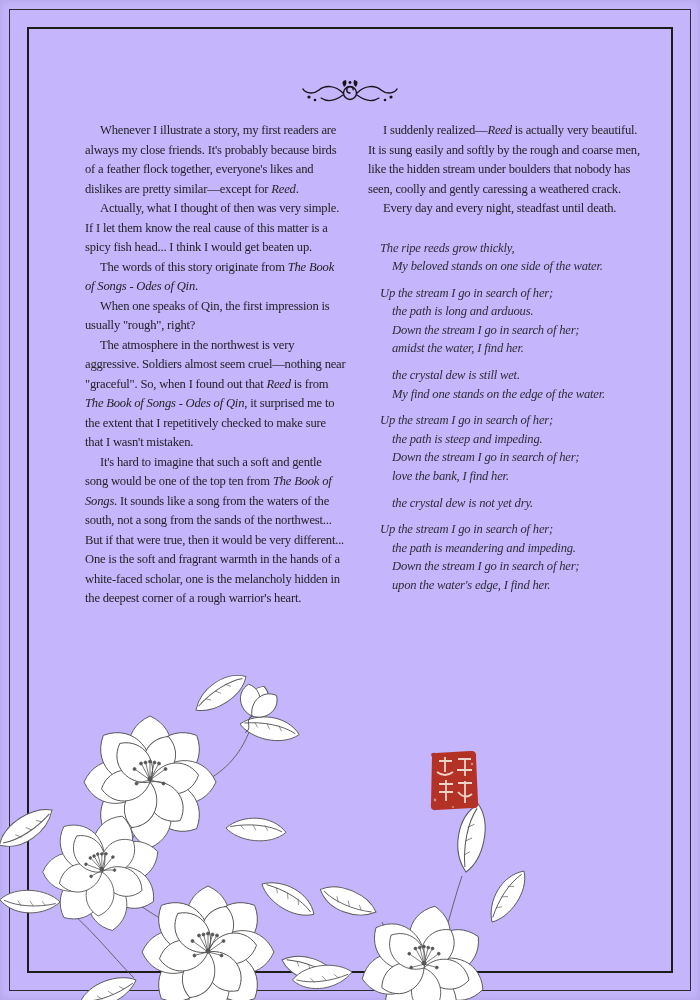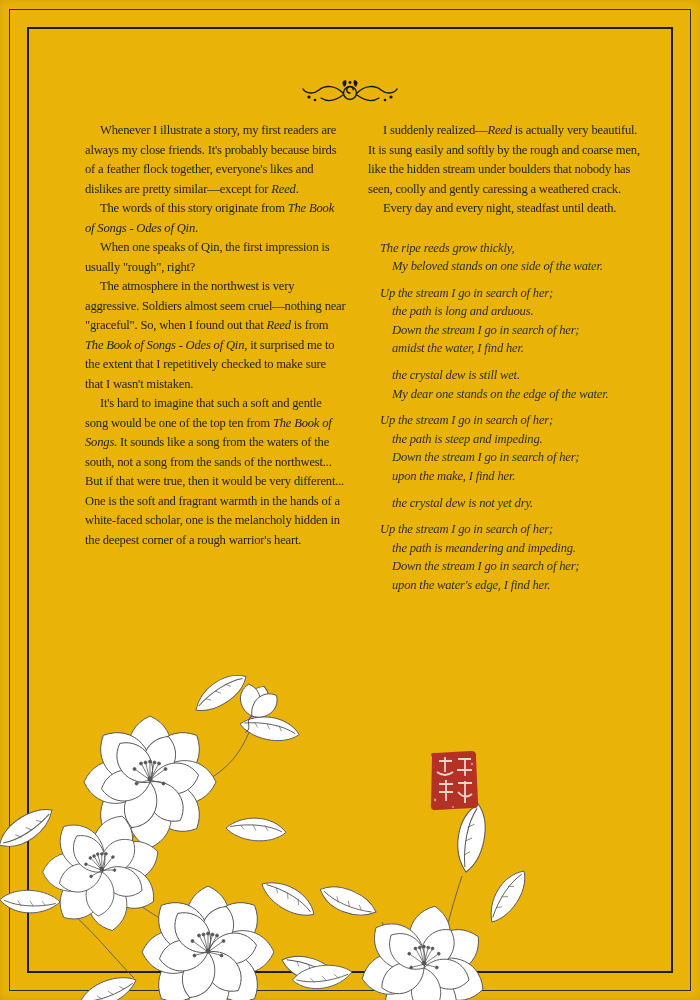--- a/index.html
+++ b/index.html
@@ -5,21 +5,21 @@
   * { box-sizing: border-box; }
   html, body { margin: 0; padding: 0; }
   body {
     width: 700px; height: 1000px;
     background: #efedea;
     font-family: "Liberation Serif", serif;
   }
   .page {
     position: relative;
     width: 700px; height: 1000px;
-    background: #eab308;
+    background: #c4b5fd;
     overflow: hidden;
     box-shadow: inset 0 0 10px rgba(0,0,0,0.10);
   }
   .frame-outer {
     position: absolute; left: 9px; top: 9px; right: 9px; bottom: 9px;
     border: 1px solid #2b2b2b;
   }
   .frame-inner {
     position: absolute; left: 27px; top: 27px; right: 27px; bottom: 27px;
     border: 2px solid #1c1c1c;
@@ -77,20 +77,21 @@
           <circle cx="91" cy="20" r="1.3"></circle>
         <path d="M50,7 q-4,-6 2,-7 q1.5,4.5 -2,7 Z"></path>
         <path d="M62,7 q4,-6 -2,-7 q-1.5,4.5 2,7 Z"></path>
         <circle cx="56" cy="2.5" r="1.4"></circle>
       </g>
     </svg>
   </div>
 
   <div class="col col-left">
       <p class="para">Whenever I illustrate a story, my first readers are always my close friends. It's probably because birds of a feather flock together, everyone's likes and dislikes are pretty similar—except for <i>Reed</i>.</p>
+      <p class="para">Actually, what I thought of then was very simple. If I let them know the real cause of this matter is a spicy fish head... I think I would get beaten up.</p>
       <p class="para">The words of this story originate from <i>The Book of Songs - Odes of Qin</i>.</p>
       <p class="para">When one speaks of Qin, the first impression is usually "rough", right?</p>
       <p class="para">The atmosphere in the northwest is very aggressive. Soldiers almost seem cruel—nothing near "graceful". So, when I found out that <i>Reed</i> is from <i>The Book of Songs - Odes of Qin</i>, it surprised me to the extent that I repetitively checked to make sure that I wasn't mistaken.</p>
       <p class="para">It's hard to imagine that such a soft and gentle song would be one of the top ten from <i>The Book of Songs</i>. It sounds like a song from the waters of the south, not a song from the sands of the northwest... But if that were true, then it would be very different... One is the soft and fragrant warmth in the hands of a white-faced scholar, one is the melancholy hidden in the deepest corner of a rough warrior's heart.</p>
     </div>
 
   <div class="col col-right">
     <div>
         <p class="para">I suddenly realized—<i>Reed</i> is actually very beautiful. It is sung easily and softly by the rough and coarse men, like the hidden stream under boulders that nobody has seen, coolly and gently caressing a weathered crack.</p>
         <p class="para">Every day and every night, steadfast until death.</p>
@@ -101,27 +102,27 @@
           <div class="poem-line indent">My beloved stands on one side of the water.</div>
         </div>
         <div class="stanza">
           <div class="poem-line">Up the stream I go in search of her;</div>
           <div class="poem-line indent">the path is long and arduous.</div>
           <div class="poem-line indent">Down the stream I go in search of her;</div>
           <div class="poem-line indent">amidst the water, I find her.</div>
         </div>
         <div class="stanza">
           <div class="poem-line indent">the crystal dew is still wet.</div>
-          <div class="poem-line indent">My dear one stands on the edge of the water.</div>
+          <div class="poem-line indent">My find one stands on the edge of the water.</div>
         </div>
         <div class="stanza">
           <div class="poem-line">Up the stream I go in search of her;</div>
           <div class="poem-line indent">the path is steep and impeding.</div>
           <div class="poem-line indent">Down the stream I go in search of her;</div>
-          <div class="poem-line indent">upon the make, I find her.</div>
+          <div class="poem-line indent">love the bank, I find her.</div>
         </div>
         <div class="stanza">
           <div class="poem-line indent">the crystal dew is not yet dry.</div>
         </div>
         <div class="stanza">
           <div class="poem-line">Up the stream I go in search of her;</div>
           <div class="poem-line indent">the path is meandering and impeding.</div>
           <div class="poem-line indent">Down the stream I go in search of her;</div>
           <div class="poem-line indent">upon the water's edge, I find her.</div>
         </div>

